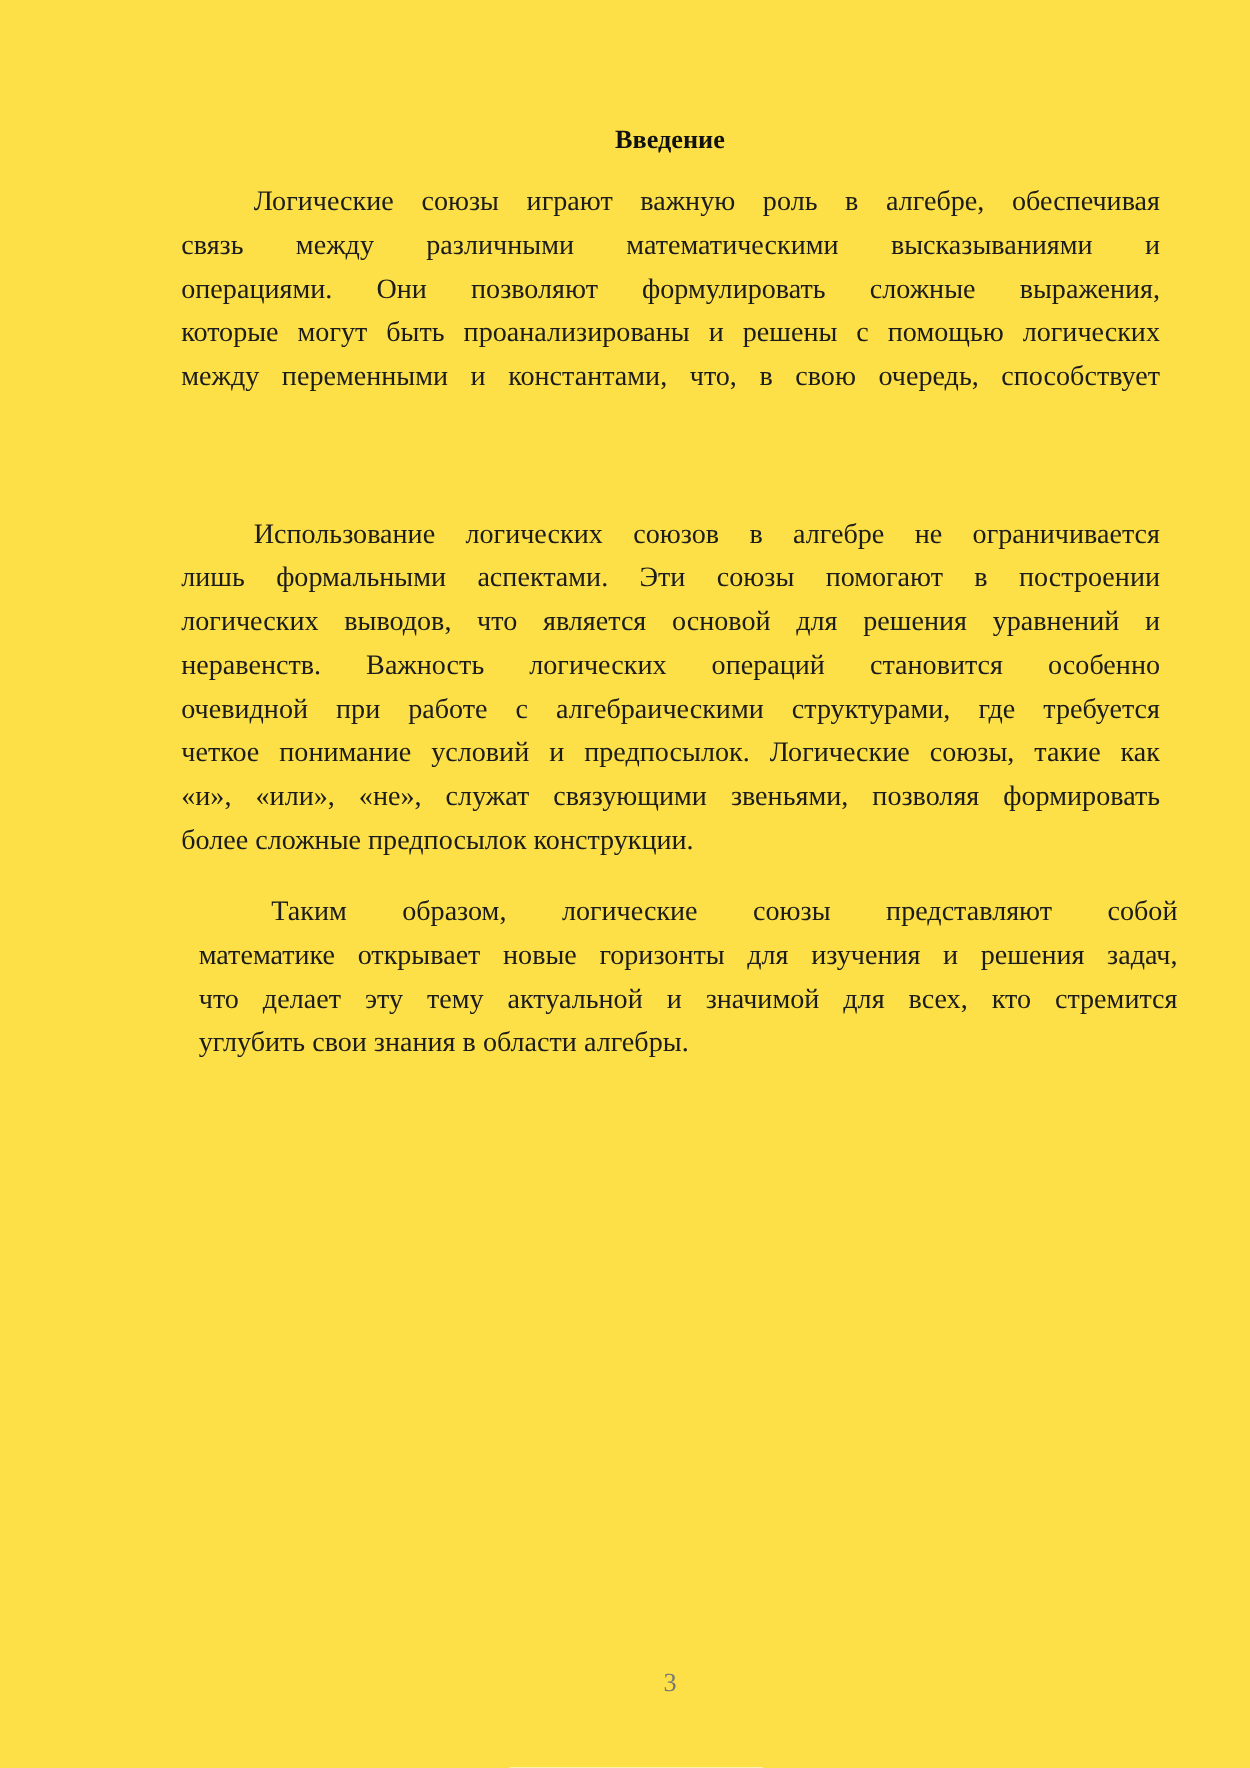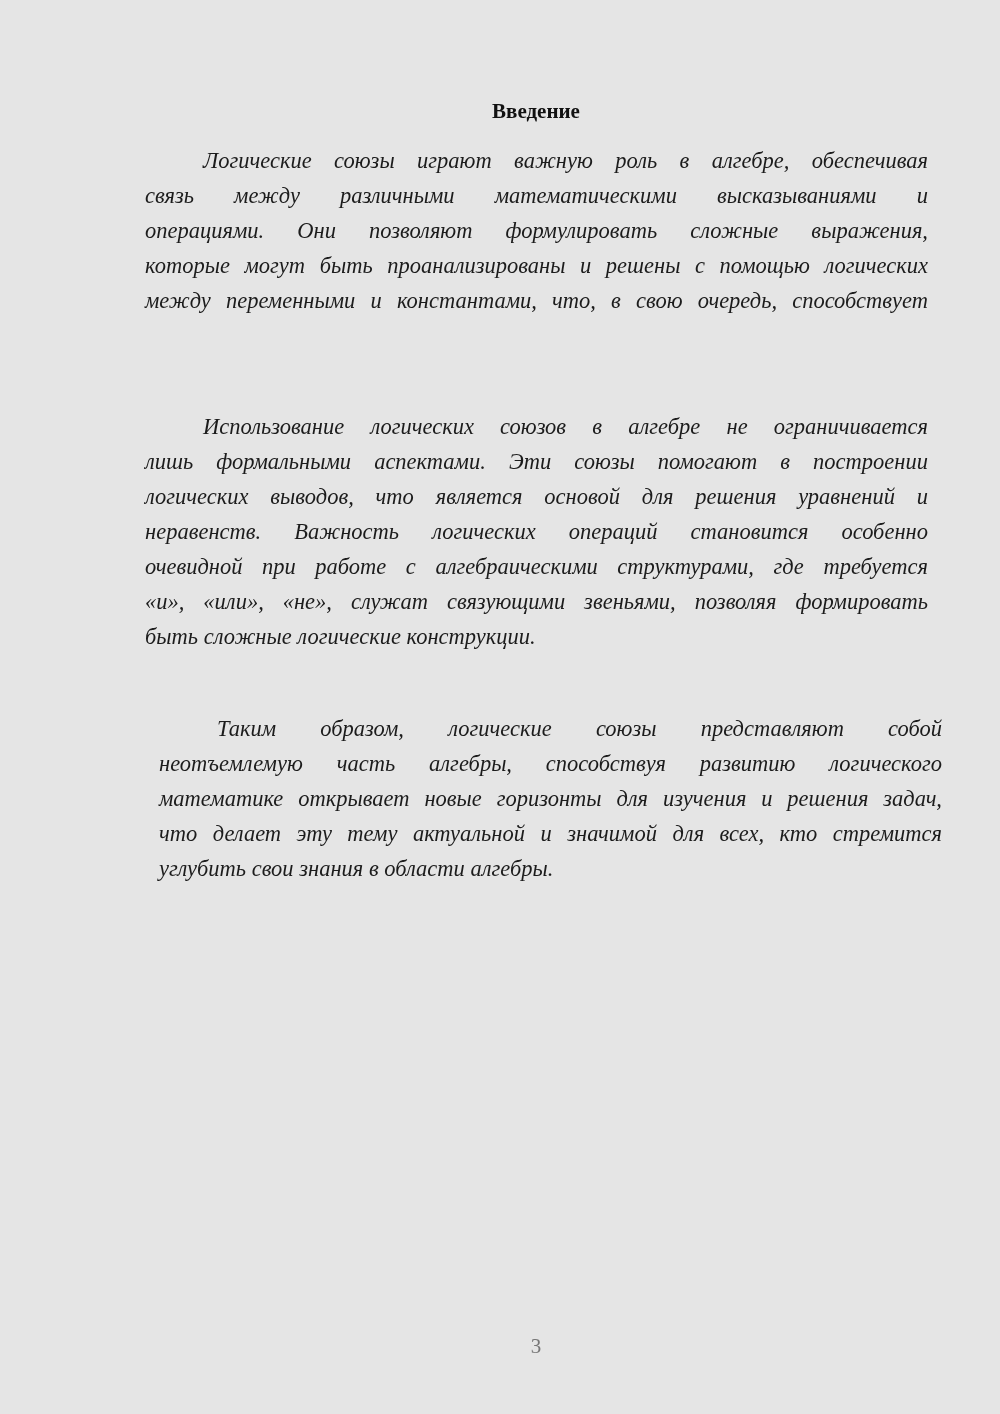--- a/index.html
+++ b/index.html
@@ -14,40 +14,39 @@
       overflow: hidden;
       font-family: "Liberation Serif", "DejaVu Serif", serif;
       color: #1a1a1a;
     }
     .page {
       position: absolute;
       left: 0;
       top: 0;
       width: 1000px;
       height: 1414px;
-      background: #e5e5e5;
+      background: #fde047;
     }
     .title {
       position: absolute;
       top: 98px;
       left: 0;
       width: 1072px;
       text-align: center;
       font-weight: bold;
       font-size: 21px;
       line-height: 26px;
       color: #111;
     }
     .para {
       position: absolute;
       left: 145px;
       width: 783px;
       font-size: 22.5px;
       color: #1c1c1c;
-      font-style: italic;
     }
     .line {
       display: block;
       height: 35px;
       line-height: 35px;
       white-space: nowrap;
       text-align: justify;
       text-align-last: justify;
     }
     .line.last {
@@ -84,27 +83,27 @@
     <span class="line">которые могут быть проанализированы и решены с помощью логических</span>
     <span class="line">между переменными и константами, что, в свою очередь, способствует</span>
   </div>
 
   <div class="para" id="p2">
     <span class="line first">Использование логических союзов в алгебре не ограничивается</span>
     <span class="line">лишь формальными аспектами. Эти союзы помогают в построении</span>
     <span class="line">логических выводов, что является основой для решения уравнений и</span>
     <span class="line">неравенств. Важность логических операций становится особенно</span>
     <span class="line">очевидной при работе с алгебраическими структурами, где требуется</span>
+    <span class="line">четкое понимание условий и предпосылок. Логические союзы, такие как</span>
     <span class="line">«и», «или», «не», служат связующими звеньями, позволяя формировать</span>
-    <span class="line last">быть сложные логические конструкции.</span>
+    <span class="line last">более сложные предпосылок конструкции.</span>
   </div>
 
   <div class="para" id="p3">
     <span class="line first">Таким образом, логические союзы представляют собой</span>
-    <span class="line">неотъемлемую часть алгебры, способствуя развитию логического</span>
     <span class="line">математике открывает новые горизонты для изучения и решения задач,</span>
     <span class="line">что делает эту тему актуальной и значимой для всех, кто стремится</span>
     <span class="line last">углубить свои знания в области алгебры.</span>
   </div>
 
   <div class="page-number">3</div>
 
 </div>
 
 </body></html>

